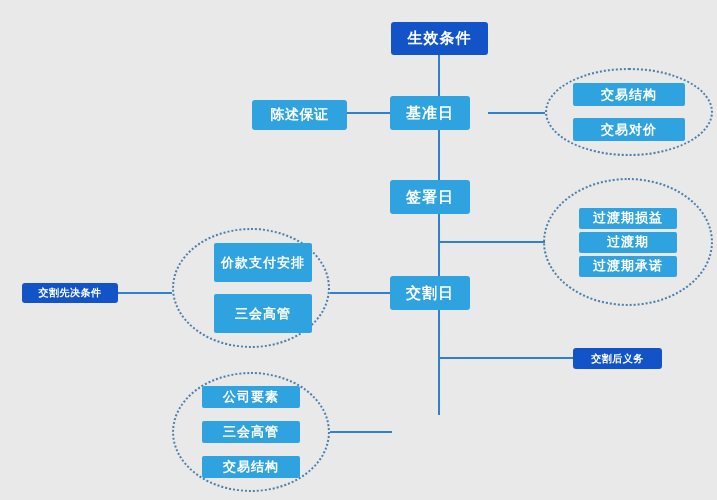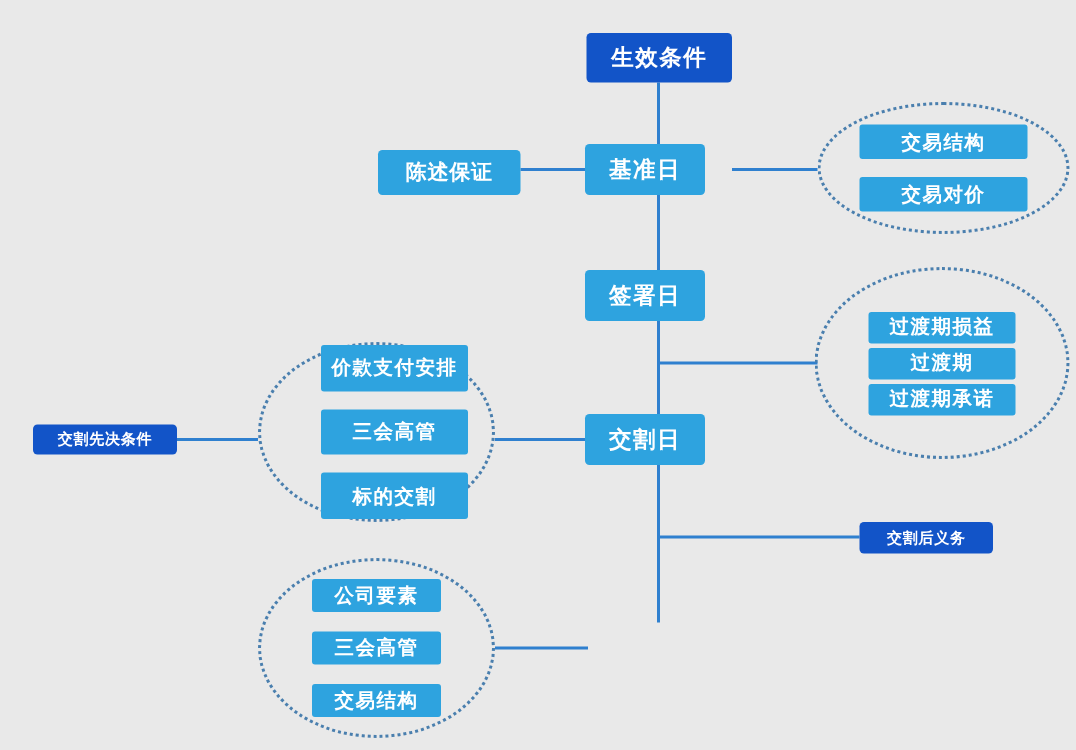--- a/index.html
+++ b/index.html
@@ -54,21 +54,21 @@
     border-radius: 2px;
     letter-spacing: 1px;
   }
   .e-transaction { left: 545px; top: 68px;  width: 168px; height: 88px;  gap: 12px; }
   .e-transaction .chip { width: 112px; height: 23px; }
   .e-transition  { left: 543px; top: 178px; width: 170px; height: 128px; gap: 3px; }
   .e-transition .chip { width: 98px; height: 21px; }
   .e-closing     { left: 172px; top: 228px; width: 158px; height: 120px; gap: 12px; }
   .e-closing .chip { width: 98px; height: 39px; margin-left: 24px; }
   .e-governance  { left: 172px; top: 372px; width: 158px; height: 120px; gap: 13px; }
-  .e-governance .chip { width: 86px; height: 22px; }
+  .e-governance .chip { width: 98px; height: 22px; }
 </style>
 </head>
 <body>
 
 <div class="canvas">
 
   <div class="line" style="left:438px; top:55px;  width:2px; height:42px;"></div>
   <div class="line" style="left:438px; top:130px; width:2px; height:50px;"></div>
   <div class="line" style="left:438px; top:214px; width:2px; height:63px;"></div>
   <div class="line" style="left:438px; top:310px; width:2px; height:105px;"></div>
@@ -96,21 +96,20 @@
 
   <div class="ellipse e-transition">
     <div class="chip">过渡期损益</div>
     <div class="chip">过渡期</div>
     <div class="chip">过渡期承诺</div>
   </div>
 
   <div class="ellipse e-closing">
     <div class="chip">价款支付安排</div>
     <div class="chip">三会高管</div>
-    <div class="chip">标的交割</div>
   </div>
 
   <div class="ellipse e-governance">
     <div class="chip">公司要素</div>
     <div class="chip">三会高管</div>
     <div class="chip">交易结构</div>
   </div>
 
 </div>
 

